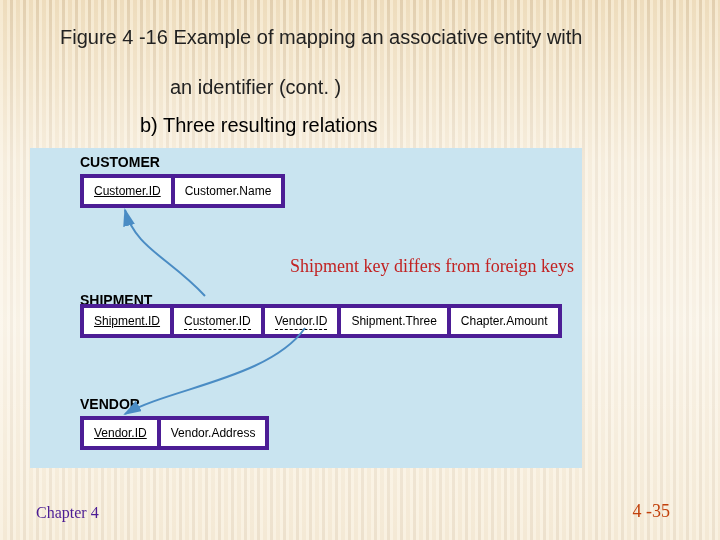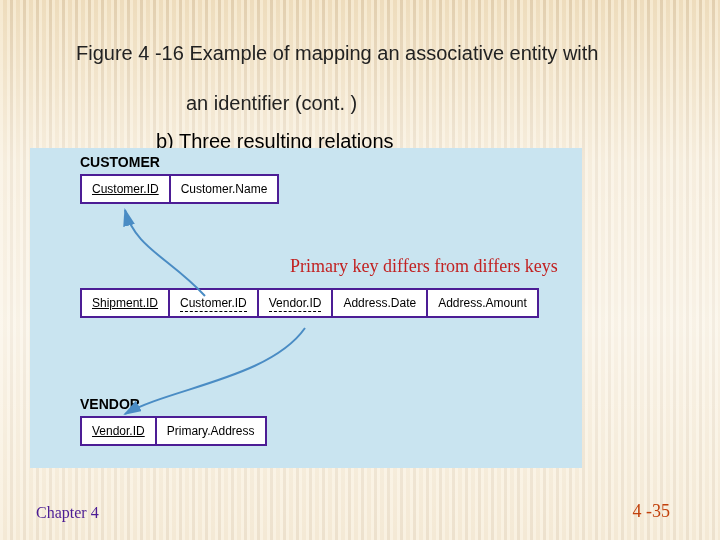--- a/index.html
+++ b/index.html
@@ -23,21 +23,21 @@
     background: linear-gradient(to bottom,
       rgba(255,255,255,0.6) 0%,
       rgba(255,255,255,0.8) 30%,
       rgba(255,255,255,0.85) 60%,
       rgba(255,255,255,0.75) 100%);
   }
   .content {
     position: relative;
     width: 100%;
     height: 100%;
-    padding: 16px;
+    padding: 0;
   }
   .title {
     font-size: 20px;
     color: #222;
     padding: 24px 60px 0 60px;
     text-align: left;
     line-height: 1.3;
   }
   .title-line2 {
     padding-left: 170px;
@@ -61,21 +61,21 @@
     font-weight: 900;
     font-size: 14px;
     color: #000;
   }
   .rel-table {
     position: absolute;
     border-collapse: collapse;
     background: #fff;
   }
   .rel-table td {
-    border: 2px solid #4c1d95;
+    border: 4px solid #4c1d95;
     padding: 6px 10px;
     font-size: 12px;
     color: #000;
     white-space: nowrap;
   }
   .pk { text-decoration: underline; }
   .fk { border-bottom: 1px dashed #000; padding-bottom: 1px; }
   .annotation {
     position: absolute;
     font-family: "Times New Roman", serif;
@@ -119,41 +119,41 @@
     <div class="table-label" style="left:50px; top:6px;">CUSTOMER</div>
     <table class="rel-table" style="left:50px; top:26px;">
       <tbody>
           <tr>
         <td><span class="pk">Customer.ID</span></td>
         <td>Customer.Name</td>
       </tr>
     </tbody>
       </table>
 
-    <div class="annotation" style="left:260px; top:108px;">Primary key differs from differs keys</div>
+    <div class="annotation" style="left:260px; top:108px;">Shipment key differs from foreign keys</div>
 
     <div class="table-label" style="left:50px; top:128px;margin-top:16px;">SHIPMENT</div>
-    <table class="rel-table" style="left:50px; top:140px;">
+    <table class="rel-table" style="left:50px; top:156px;">
       <tbody>
           <tr>
         <td><span class="pk">Shipment.ID</span></td>
         <td><span class="fk">Customer.ID</span></td>
         <td><span class="fk">Vendor.ID</span></td>
-        <td>Address.Date</td>
-        <td>Address.Amount</td>
+        <td>Shipment.Three</td>
+        <td>Chapter.Amount</td>
       </tr>
     </tbody>
       </table>
 
     <div class="table-label" style="left:50px; top:248px;">VENDOR</div>
     <table class="rel-table" style="left:50px; top:268px;">
       <tbody>
           <tr>
         <td><span class="pk">Vendor.ID</span></td>
-        <td>Primary.Address</td>
+        <td>Vendor.Address</td>
       </tr>
     </tbody>
       </table>
 
     <svg class="arrow-svg" style="left:0; top:0;" width="660" height="320">
       <defs>
         <marker id="ah1" markerWidth="10" markerHeight="10" refX="8" refY="3" orient="auto">
           <path d="M0,0 L0,6 L9,3 z" fill="#4a8cc4"></path>
         </marker>
       </defs>

